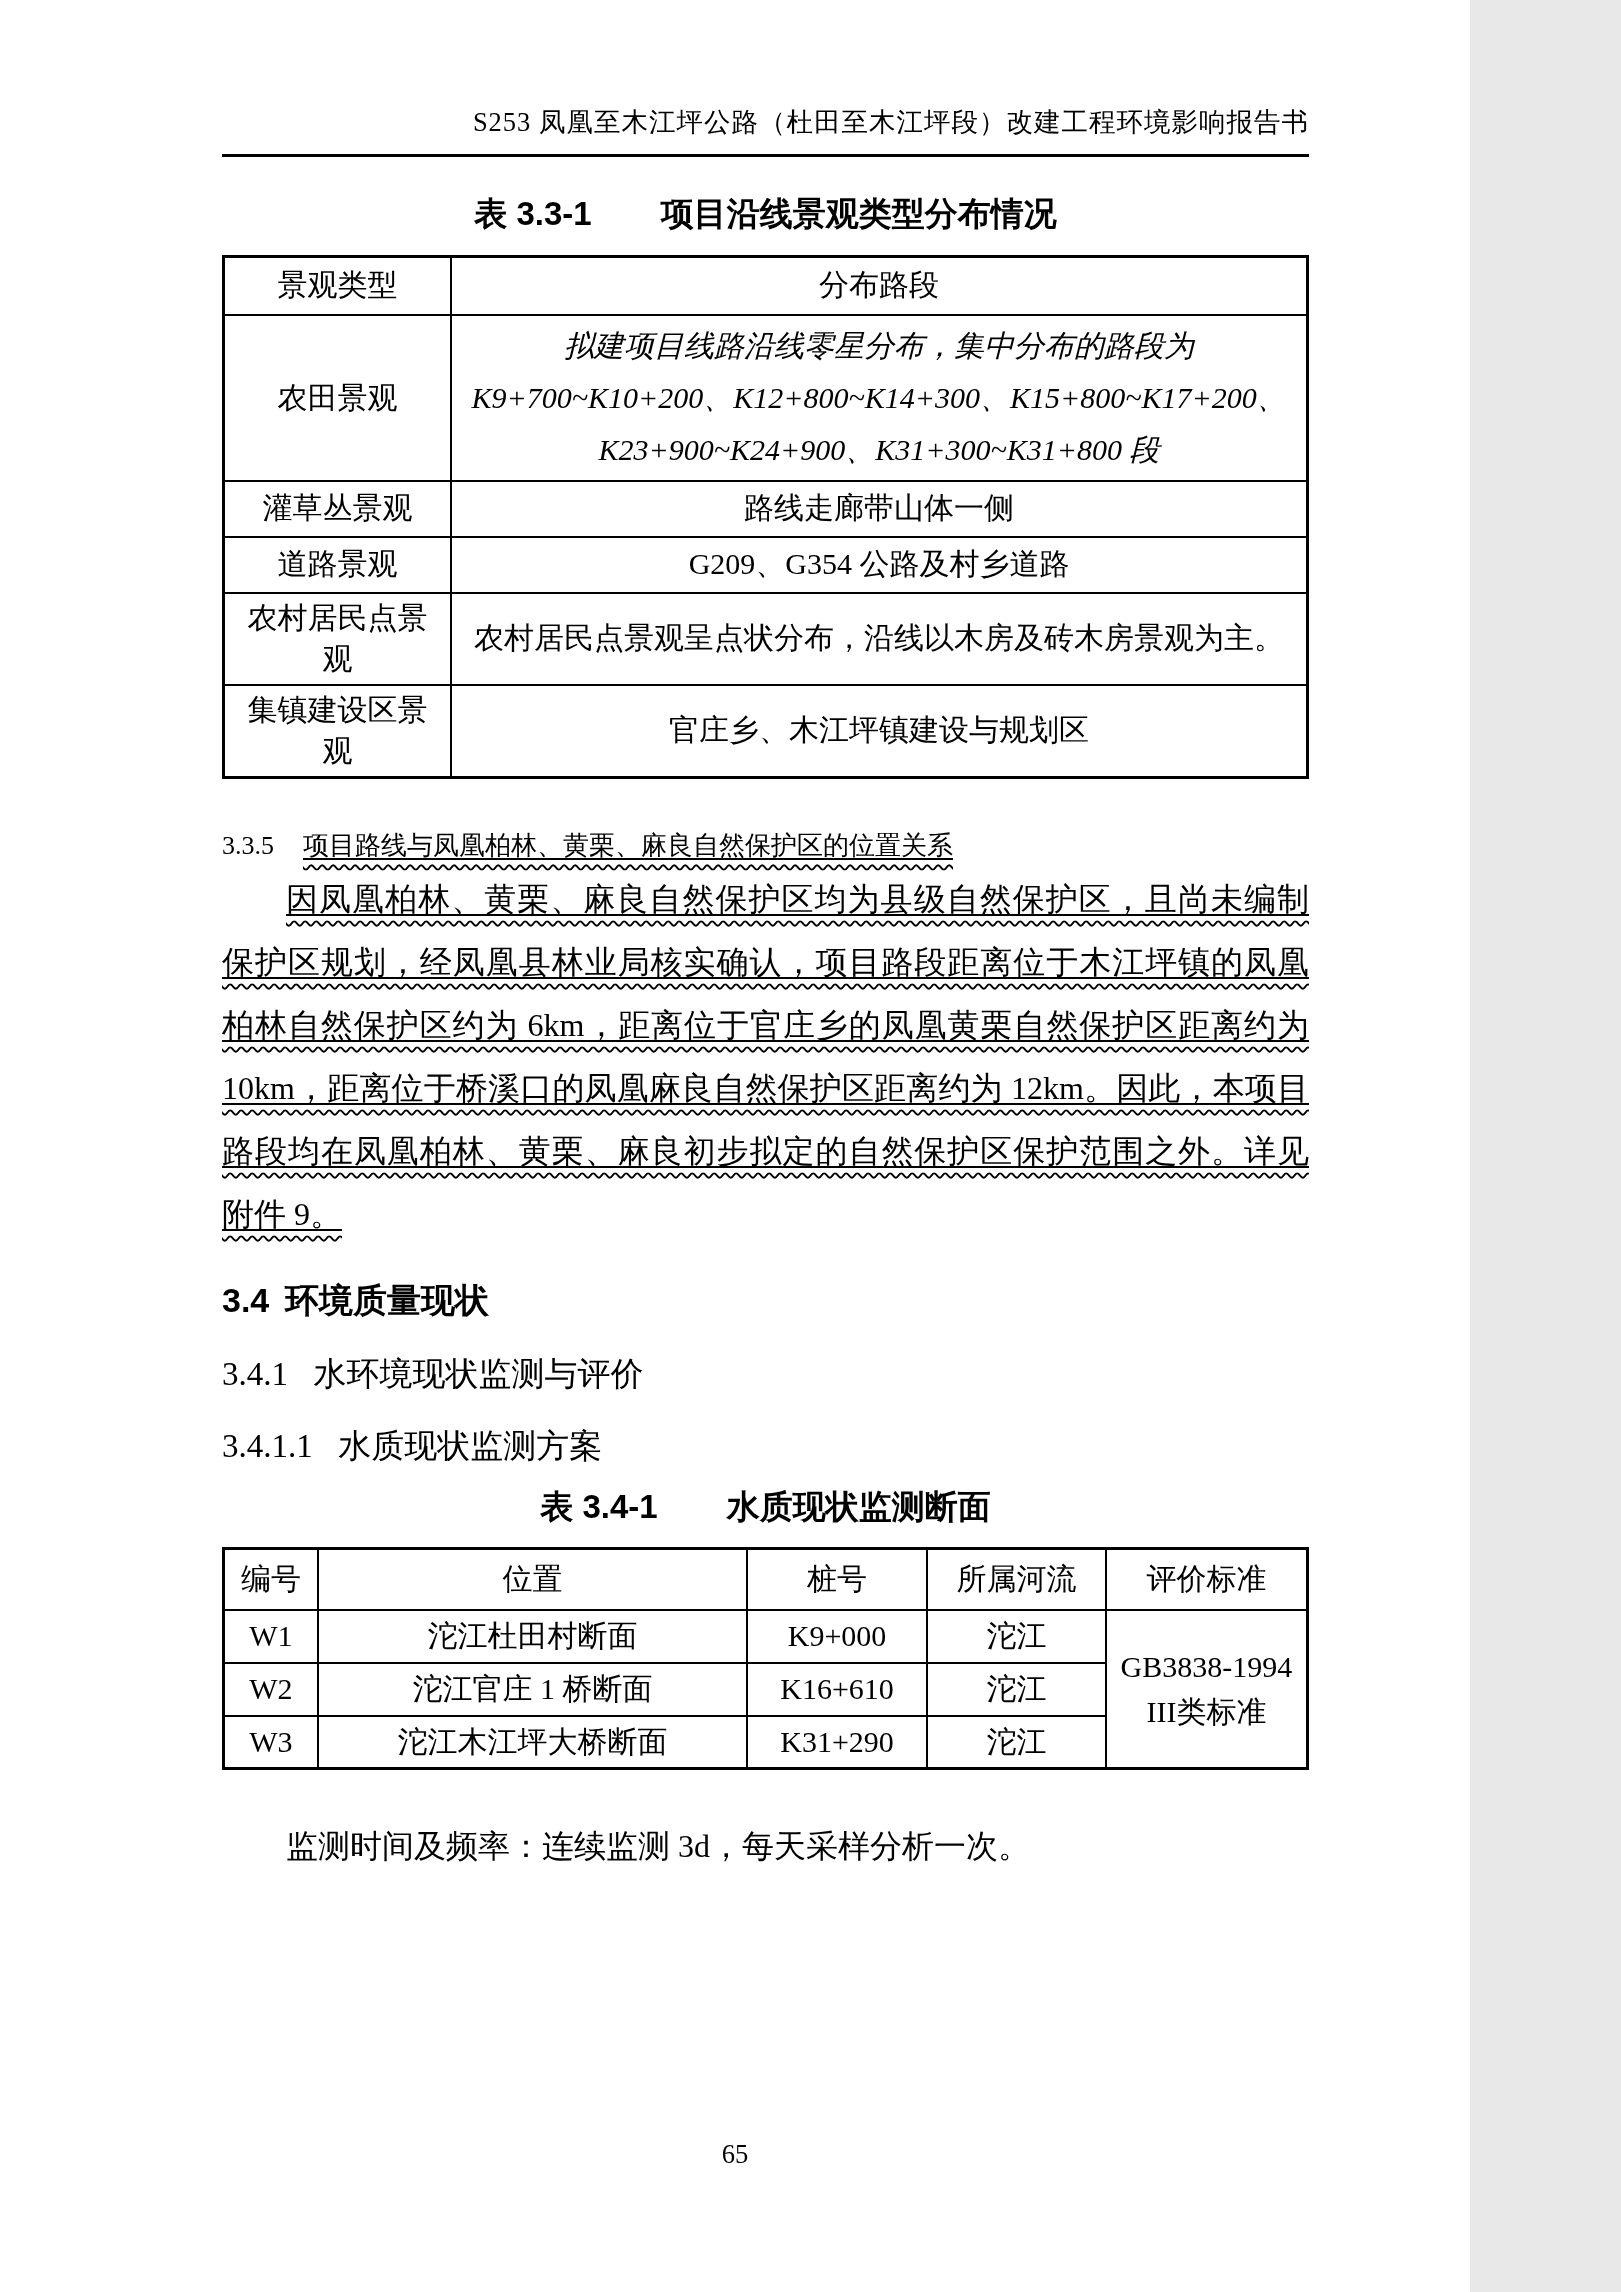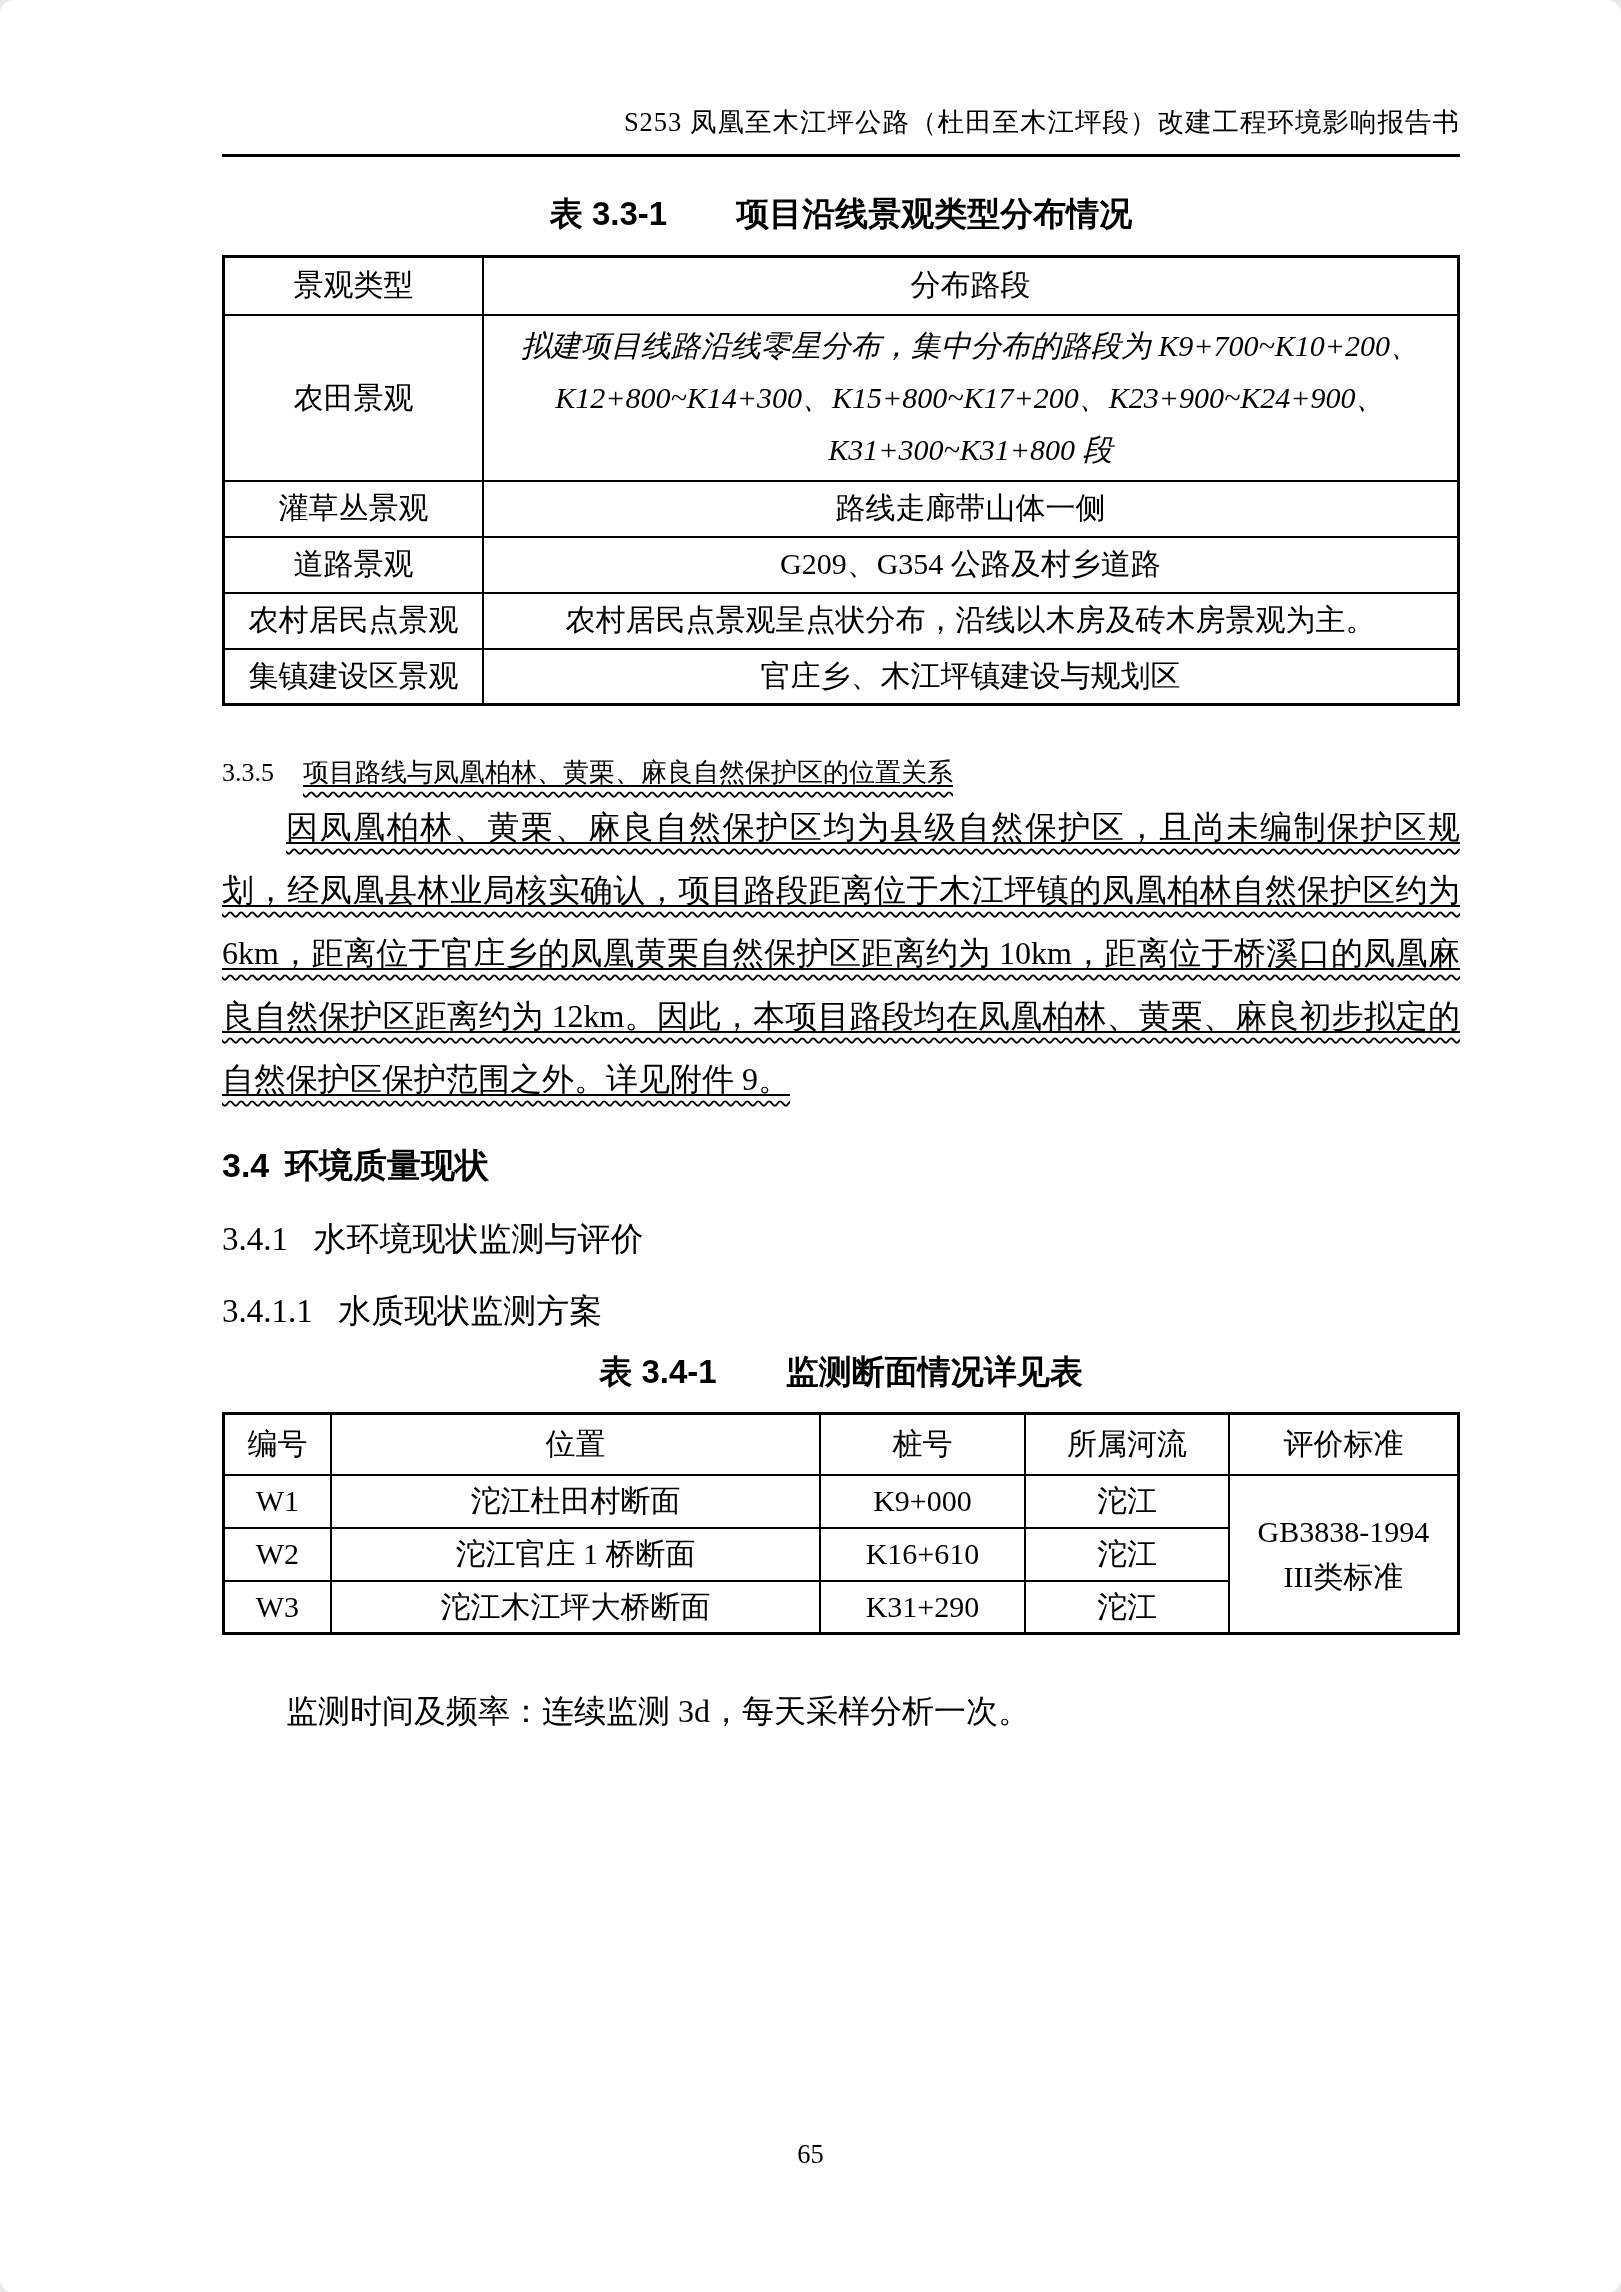--- a/index.html
+++ b/index.html
@@ -1,22 +1,21 @@
 <!DOCTYPE html>
 <html lang="zh"><head>
 <meta charset="utf-8">
 <style>
   html,body{margin:0;padding:0;background:#e8e8e8;}
   .page{
     position:relative;
-    width:1621px;height:2293px;
+    width:1470px;height:2293px;
     background:#ffffff;color:#000000;
     font-family:"Liberation Serif","DejaVu Serif",serif;
     overflow:hidden;
-    border-radius:14px;
   }
   .content{padding:104px 161px 0 222px;}
 
   
   .doc-header{
     text-align:right;
     font-size:26.5px;
     letter-spacing:1px;
     padding-bottom:13.7px;
     border-bottom:3.9px solid #000;
@@ -175,21 +174,21 @@
       <span class="num">3.4.1</span><span>水环境现状监测与评价</span>
     </div>
 
     <div class="h-sub">
       <span class="num">3.4.1.1</span><span>水质现状监测方案</span>
     </div>
 
 
     <div class="caption cap2">
       <span>表 3.4-1</span>
-      <span>监测断面情况详见表</span>
+      <span>水质现状监测断面</span>
     </div>
 
     <table class="t341">
       <colgroup>
           <col class="c-no">
           <col class="c-loc">
           <col class="c-stake">
           <col class="c-river">
           <col class="c-std">
         </colgroup>

